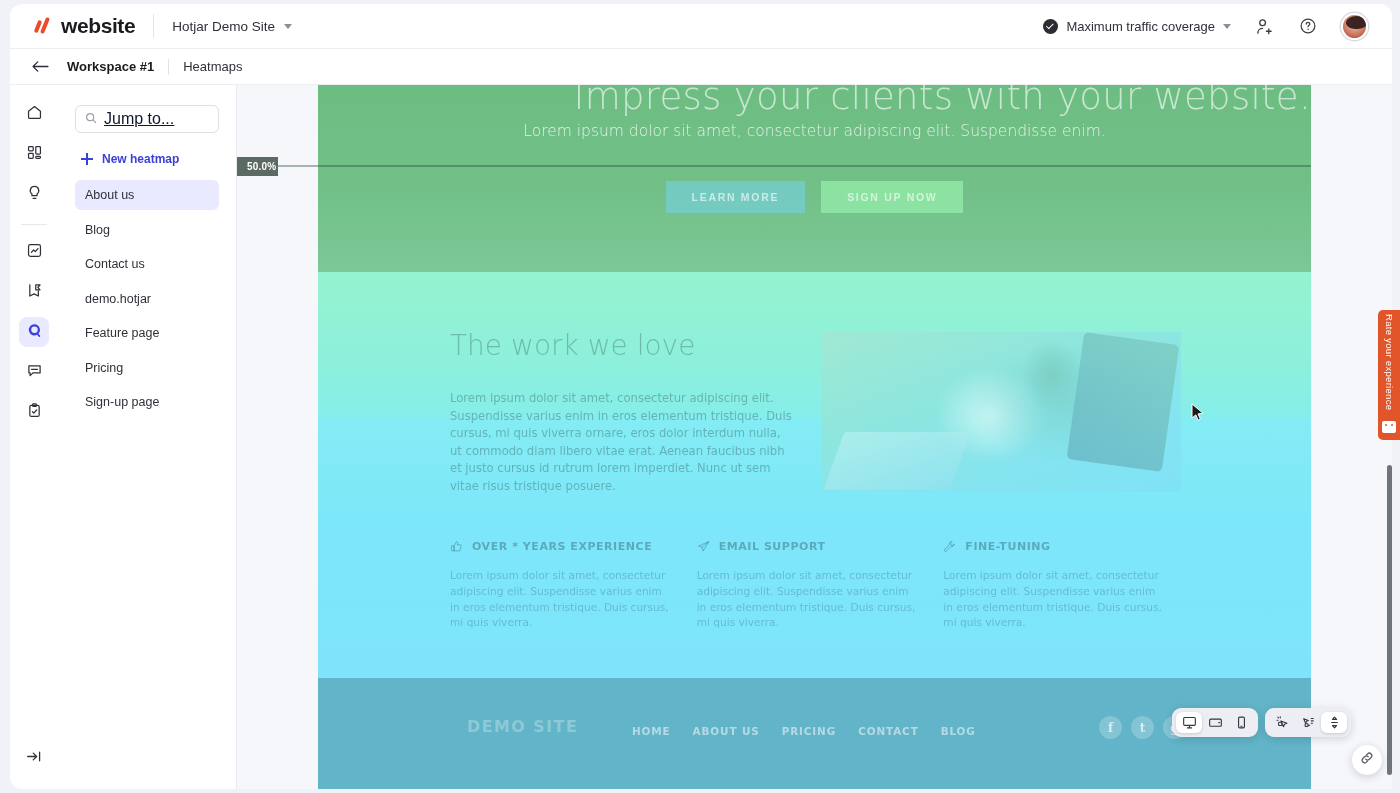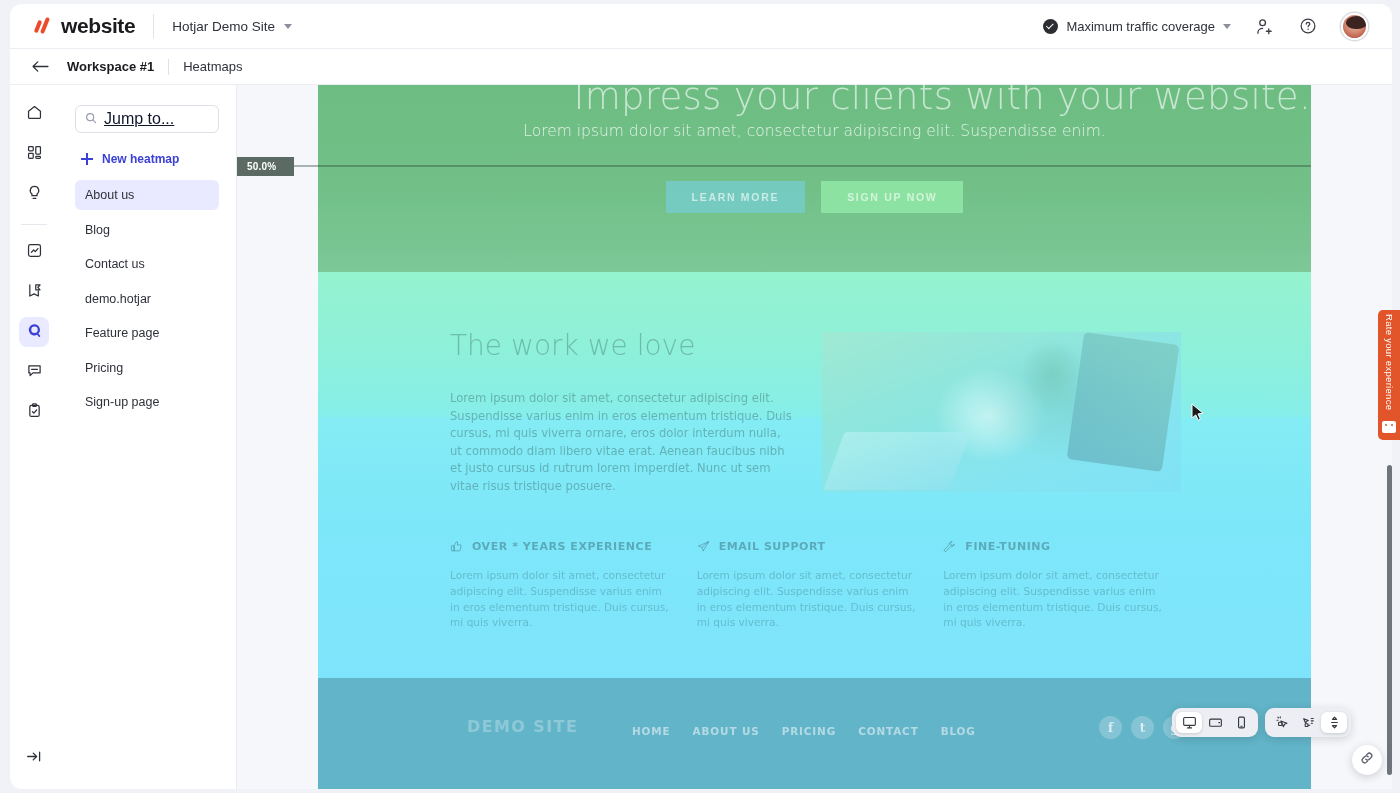--- a/index.html
+++ b/index.html
@@ -149,21 +149,21 @@
   .hero-btn.signup { background: rgba(150,238,170,.72); }
 
   
   .scrollline {
     position: absolute; left: -81px; top: 80px; width: 1074px; height: 2px;
     background: rgba(40,70,55,.38); z-index: 6;
   }
   .scrollbadge {
     position: absolute; left: 0px; top: 72px; z-index: 7;
     background: #5b6b63; color: #fff; font-size: 10px; font-weight: 700;
-    padding: 4px 18px 4px 10px; letter-spacing: .2px;
+    padding: 4px 2px 4px 10px; letter-spacing: .2px;
   }
 
   .sec2-h2 {
     position: absolute; left: 132px; top: 244px;
     font-size: 28px; font-weight: 300; color: rgba(60,110,100,.40);
     font-family: "DejaVu Sans", sans-serif;
   }
   .sec2-p {
     position: absolute; left: 132px; top: 305px; width: 345px;
     font-size: 11.6px; line-height: 17.6px; color: rgba(60,110,110,.45);

